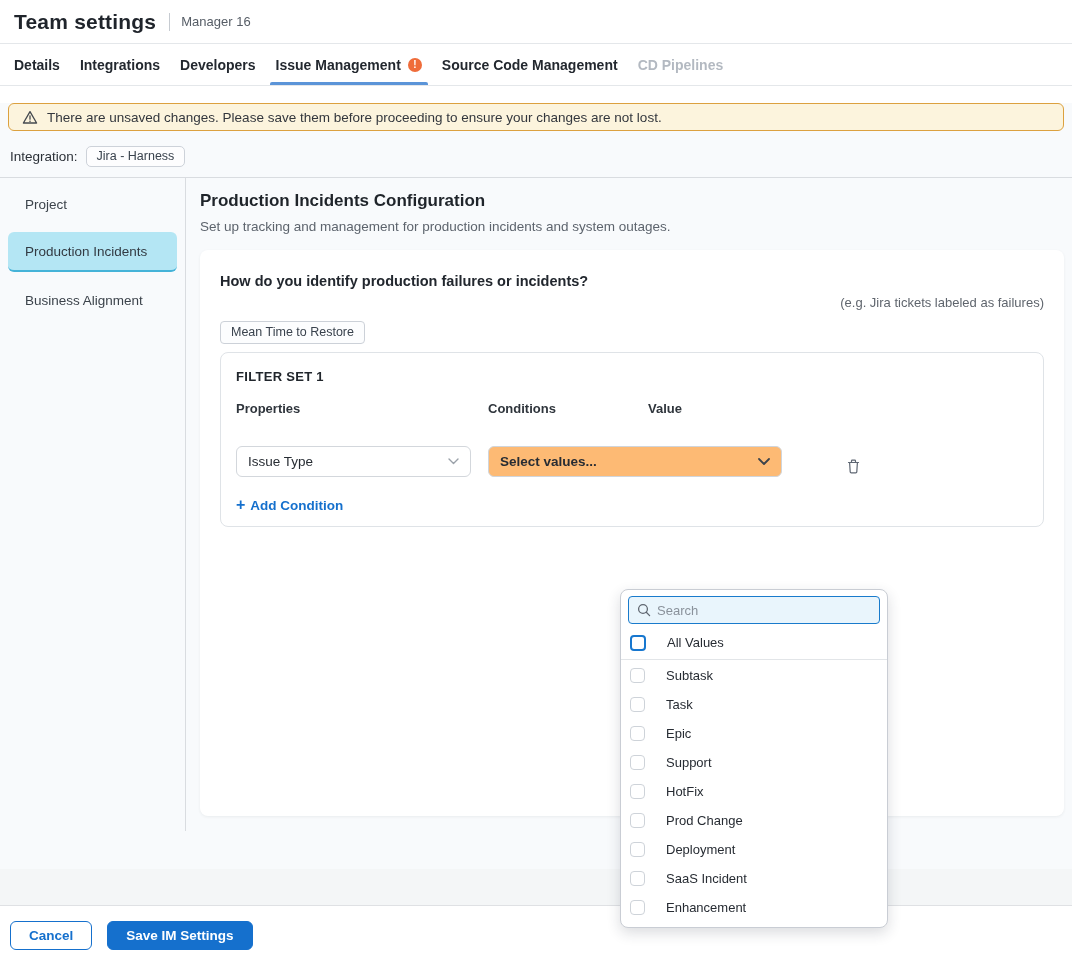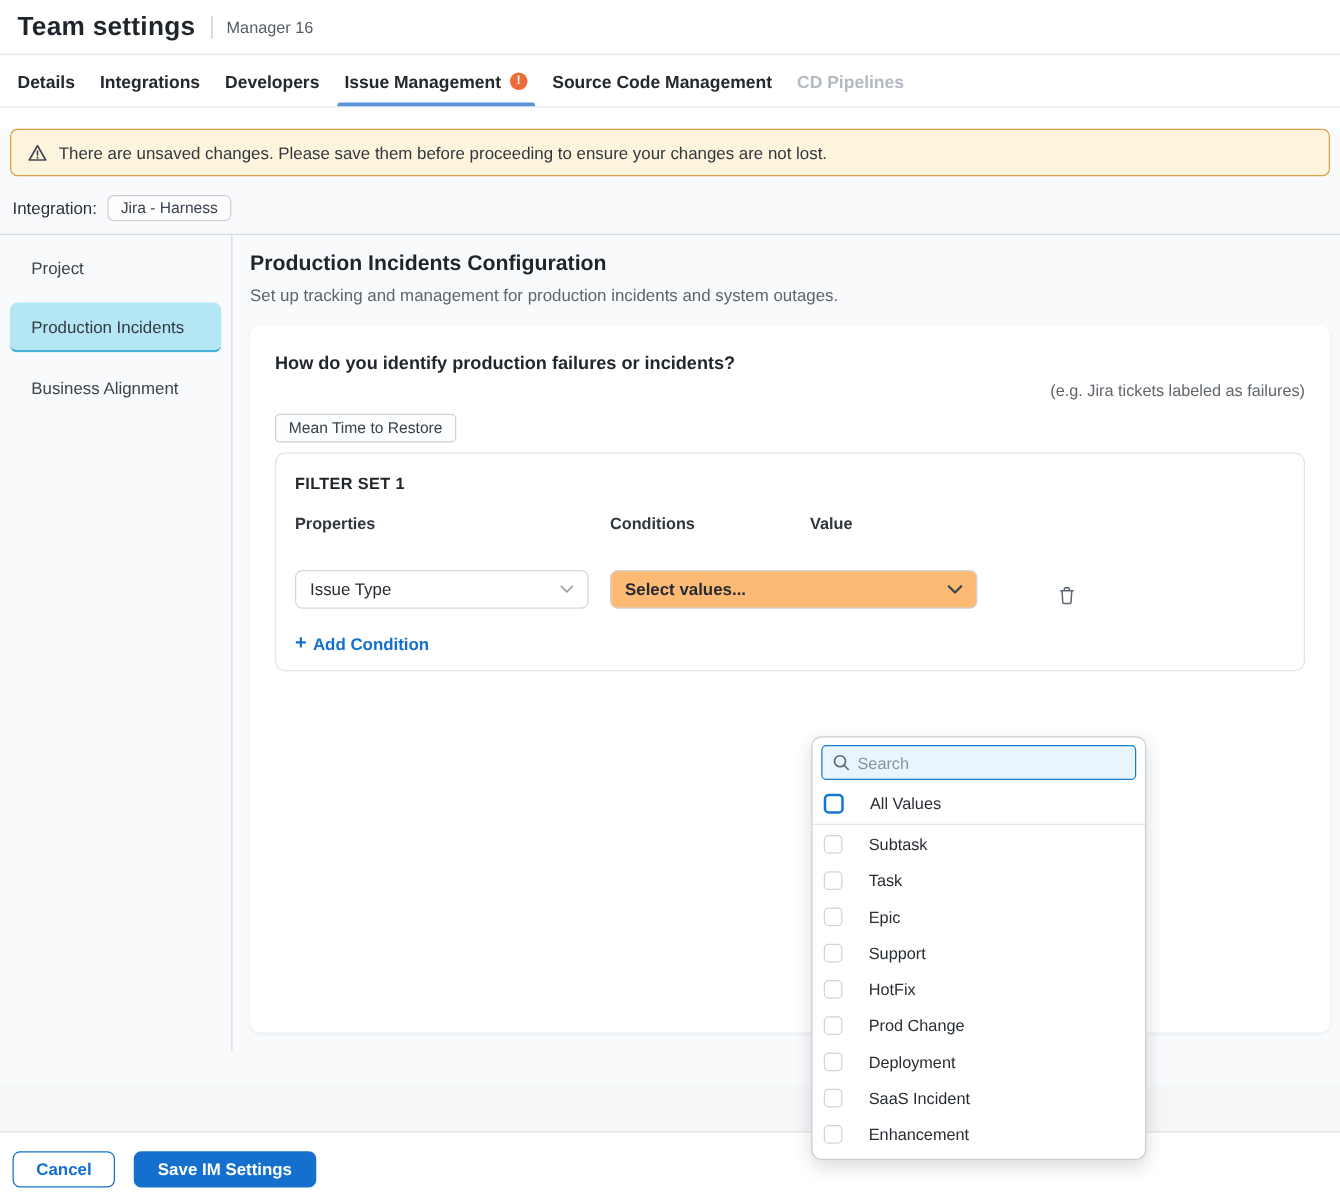--- a/index.html
+++ b/index.html
@@ -15,21 +15,21 @@
   
   .tabbar { height:42px; background:#fff; border-bottom:1px solid #e4e7ea; display:flex; align-items:stretch; padding:0 4px; }
   .tab { display:flex; align-items:center; gap:7px; padding:0 10px; font-size:14px; font-weight:600; color:#23282f; cursor:pointer; position:relative; }
   .tab.active { font-weight:bold; }
   .tab.active::after { content:""; position:absolute; left:4px; right:4px; bottom:0; height:3px; background:#5b94d8; border-radius:2px 2px 0 0; }
   .tab.disabled { color:#b3b9c1; }
   .tab .badge { width:14px; height:14px; border-radius:50%; background:#ef6c3a; color:#fff; font-size:10px; font-weight:bold; display:flex; align-items:center; justify-content:center; line-height:1; }
 
   
   .content { height:766px; background:#f8fafc; position:relative; }
-  .banner { margin:17px 8px 0 8px; height:38px; background:#fcf4dd; border:1px solid #dca13f; border-radius:6px; display:flex; align-items:center; gap:9px; padding:0 13px; font-size:13.5px; color:#33373d; }
+  .banner { margin:17px 8px 0 8px; height:28px; background:#fcf4dd; border:1px solid #dca13f; border-radius:6px; display:flex; align-items:center; gap:9px; padding:0 13px; font-size:13.5px; color:#33373d; }
   .banner svg { flex:0 0 auto; }
 
   .integration-row { margin:13px 0 0 10px; height:24px; display:flex; align-items:center; gap:8px; font-size:13.5px; color:#2c3138; }
   .integration-chip { border:1px solid #cdd2d9; border-radius:5px; padding:2px 10px 3px 10px; font-size:12.5px; color:#3a434e; background:#fdfdfe; }
 
   .top-divider { height:1px; background:#d9dce0; margin-top:9px; }
 
   .body-grid { display:flex; }
   .sidebar { width:186px; flex:0 0 186px; border-right:1px solid #d9dce0; height:653px; padding-top:6px; }
   .side-item { margin:0 8px 8px 8px; height:40px; display:flex; align-items:center; padding:0 17px; font-size:13.5px; color:#3c434b; border-radius:6px; cursor:pointer; }
@@ -52,21 +52,21 @@
   .select { height:31px; border:1px solid #d3d7dc; border-radius:6px; background:#fff; display:flex; align-items:center; justify-content:space-between; padding:0 11px; font-size:13.5px; color:#272c33; cursor:pointer; }
   .select.w1 { width:235px; } .select.w2 { width:143px; }
   .select.value-select { width:294px; background:#fdba74; border-color:#d0d5db; font-weight:bold; }
   .chev { color:#9aa1a9; display:flex; }
   .value-select .chev { color:#3c434b; }
   .trash-btn { margin-left:21px; background:none; border:none; cursor:pointer; display:flex; padding:2px; }
   .add-cond { margin-top:20px; display:inline-flex; align-items:center; gap:5px; font-size:13.5px; font-weight:bold; color:#1570cd; background:none; border:none; cursor:pointer; }
   .add-cond .plus { font-size:16px; font-weight:bold; line-height:1; }
 
   
-  .dropdown { position:absolute; left:649px; top:486px; width:268px; height:339px; background:#fff; border:1px solid #c9cdd4; border-radius:8px; box-shadow:0 5px 14px rgba(30,40,55,.16); overflow:hidden; z-index:20; }
+  .dropdown { position:absolute; left:620px; top:486px; width:268px; height:339px; background:#fff; border:1px solid #c9cdd4; border-radius:8px; box-shadow:0 5px 14px rgba(30,40,55,.16); overflow:hidden; z-index:20; }
   .dd-search { margin:6px 7px 0 7px; height:28px; background:#e9f5fc; border:1.5px solid #197bcc; border-radius:4px; display:flex; align-items:center; padding:0 8px; gap:6px; }
   .dd-search input { flex:1; border:none; outline:none; background:transparent; font-size:13px; color:#272c33; font-family:inherit; }
   .dd-search input::placeholder { color:#8a929b; }
   .dd-item { height:29px; display:flex; align-items:center; gap:21px; padding:0 9px; font-size:13px; color:#272c33; cursor:pointer; }
   .dd-all { margin-top:4px; }
   .cb { width:15px; height:15px; border:1.5px solid #ced3d9; border-radius:4px; background:#fff; flex:0 0 auto; }
   .cb.cb-all { width:16px; height:16px; border:2px solid #1777cf; }
   .dd-divider { height:1px; background:#e2e5e8; margin-top:2px; }
   .dd-list { margin-top:1px; }
 

